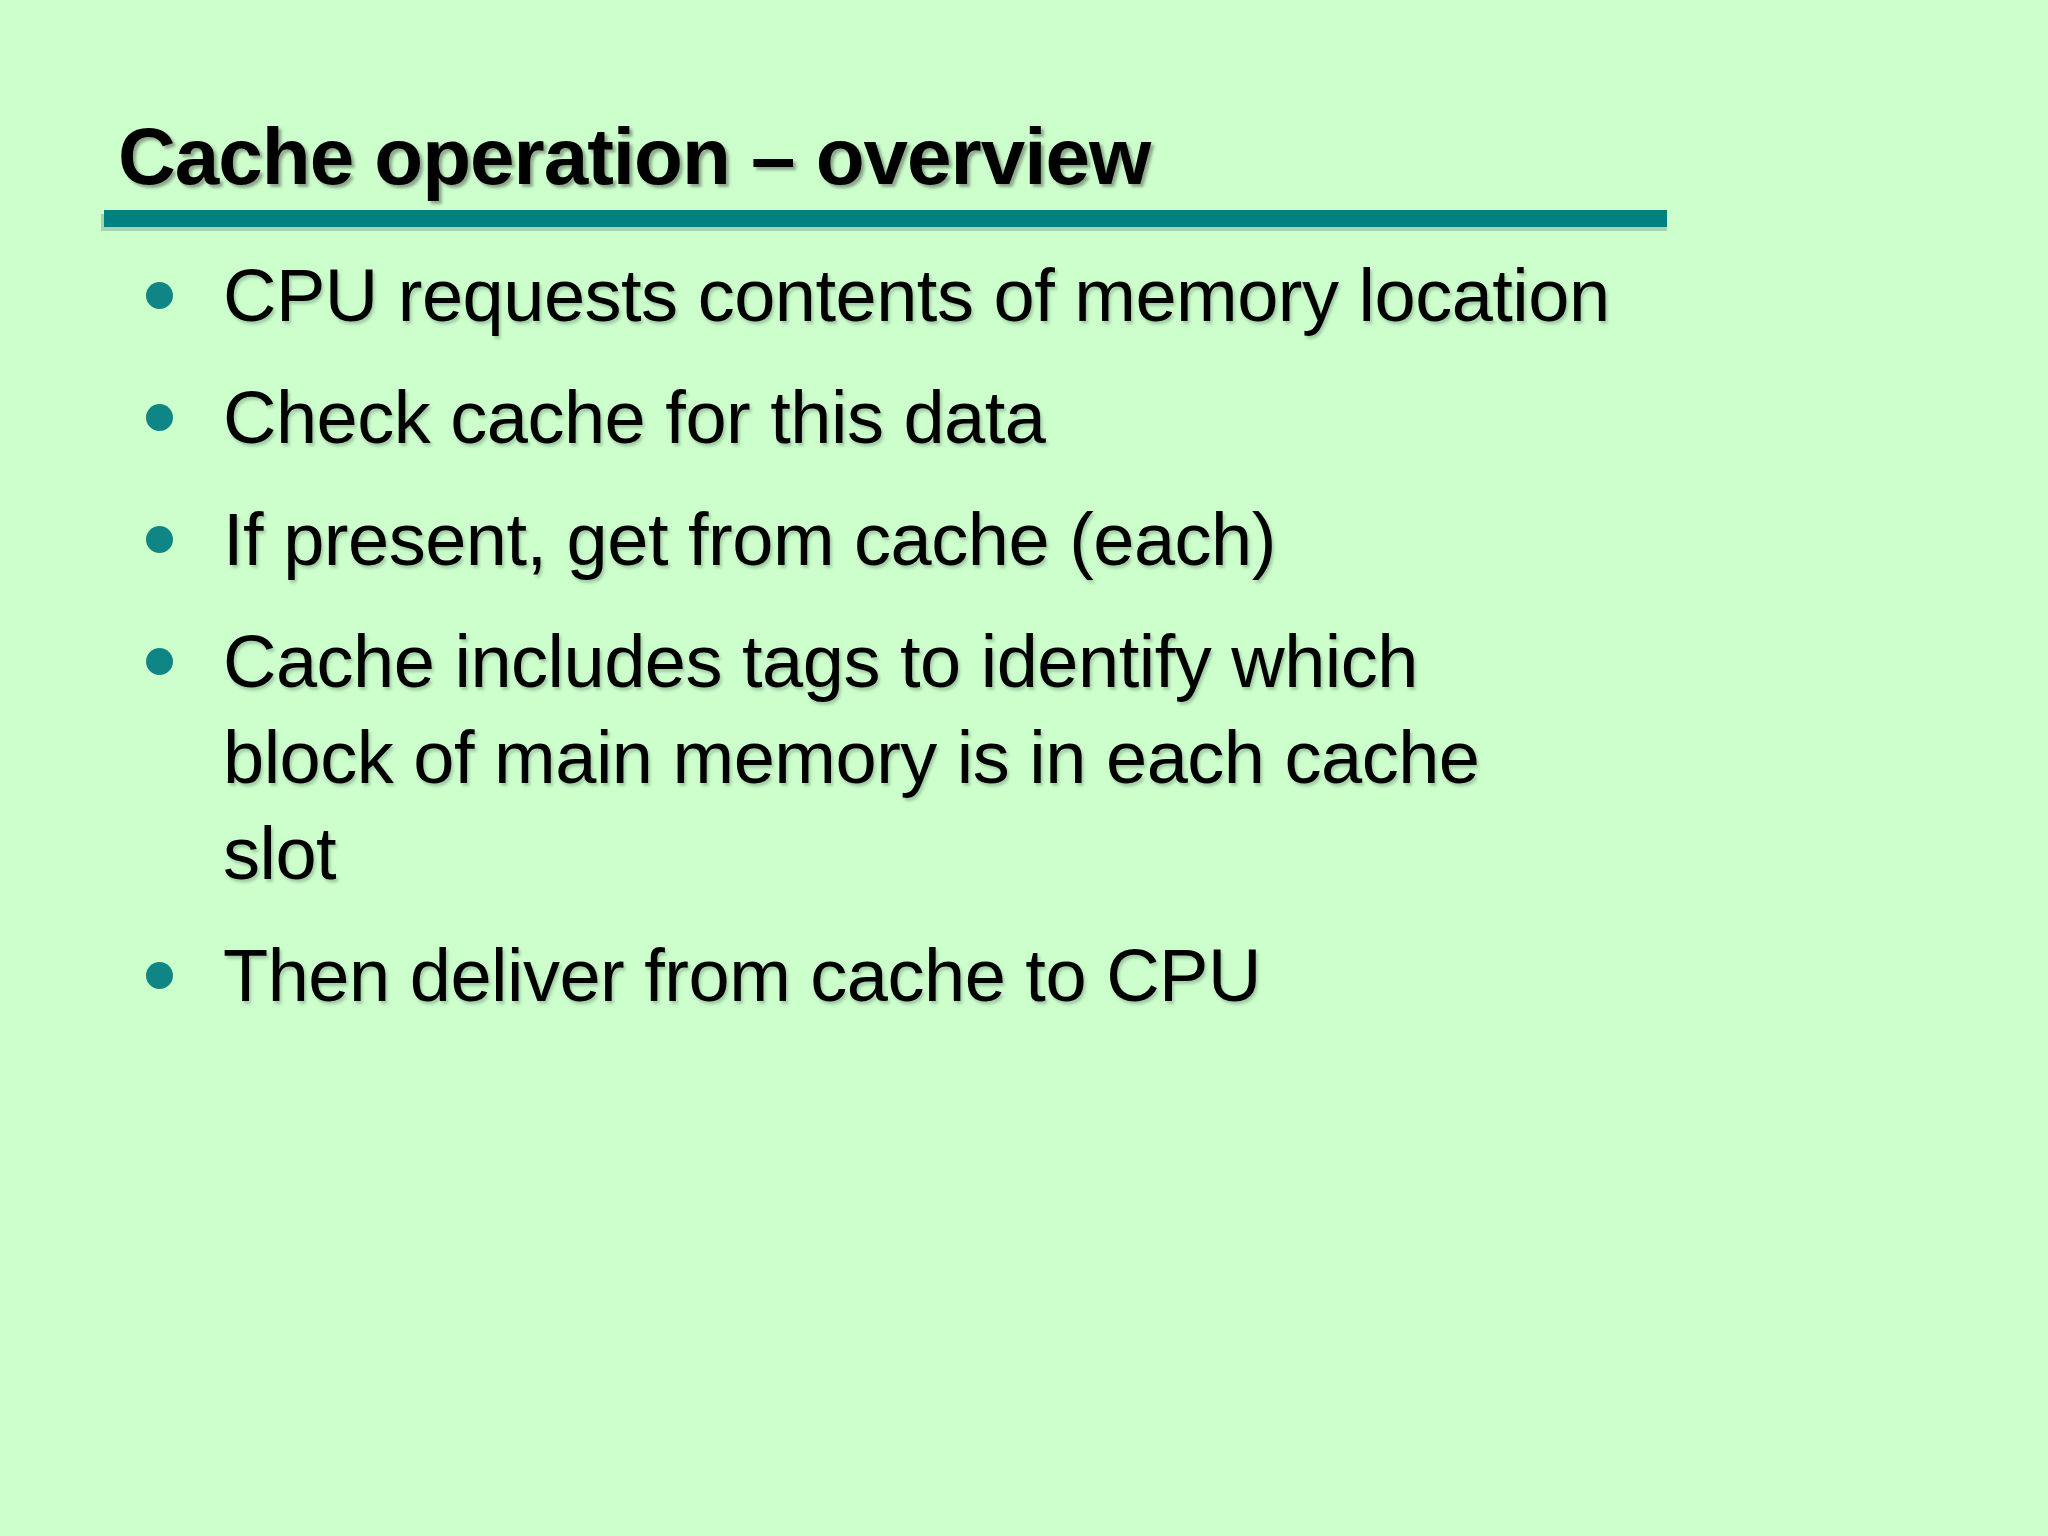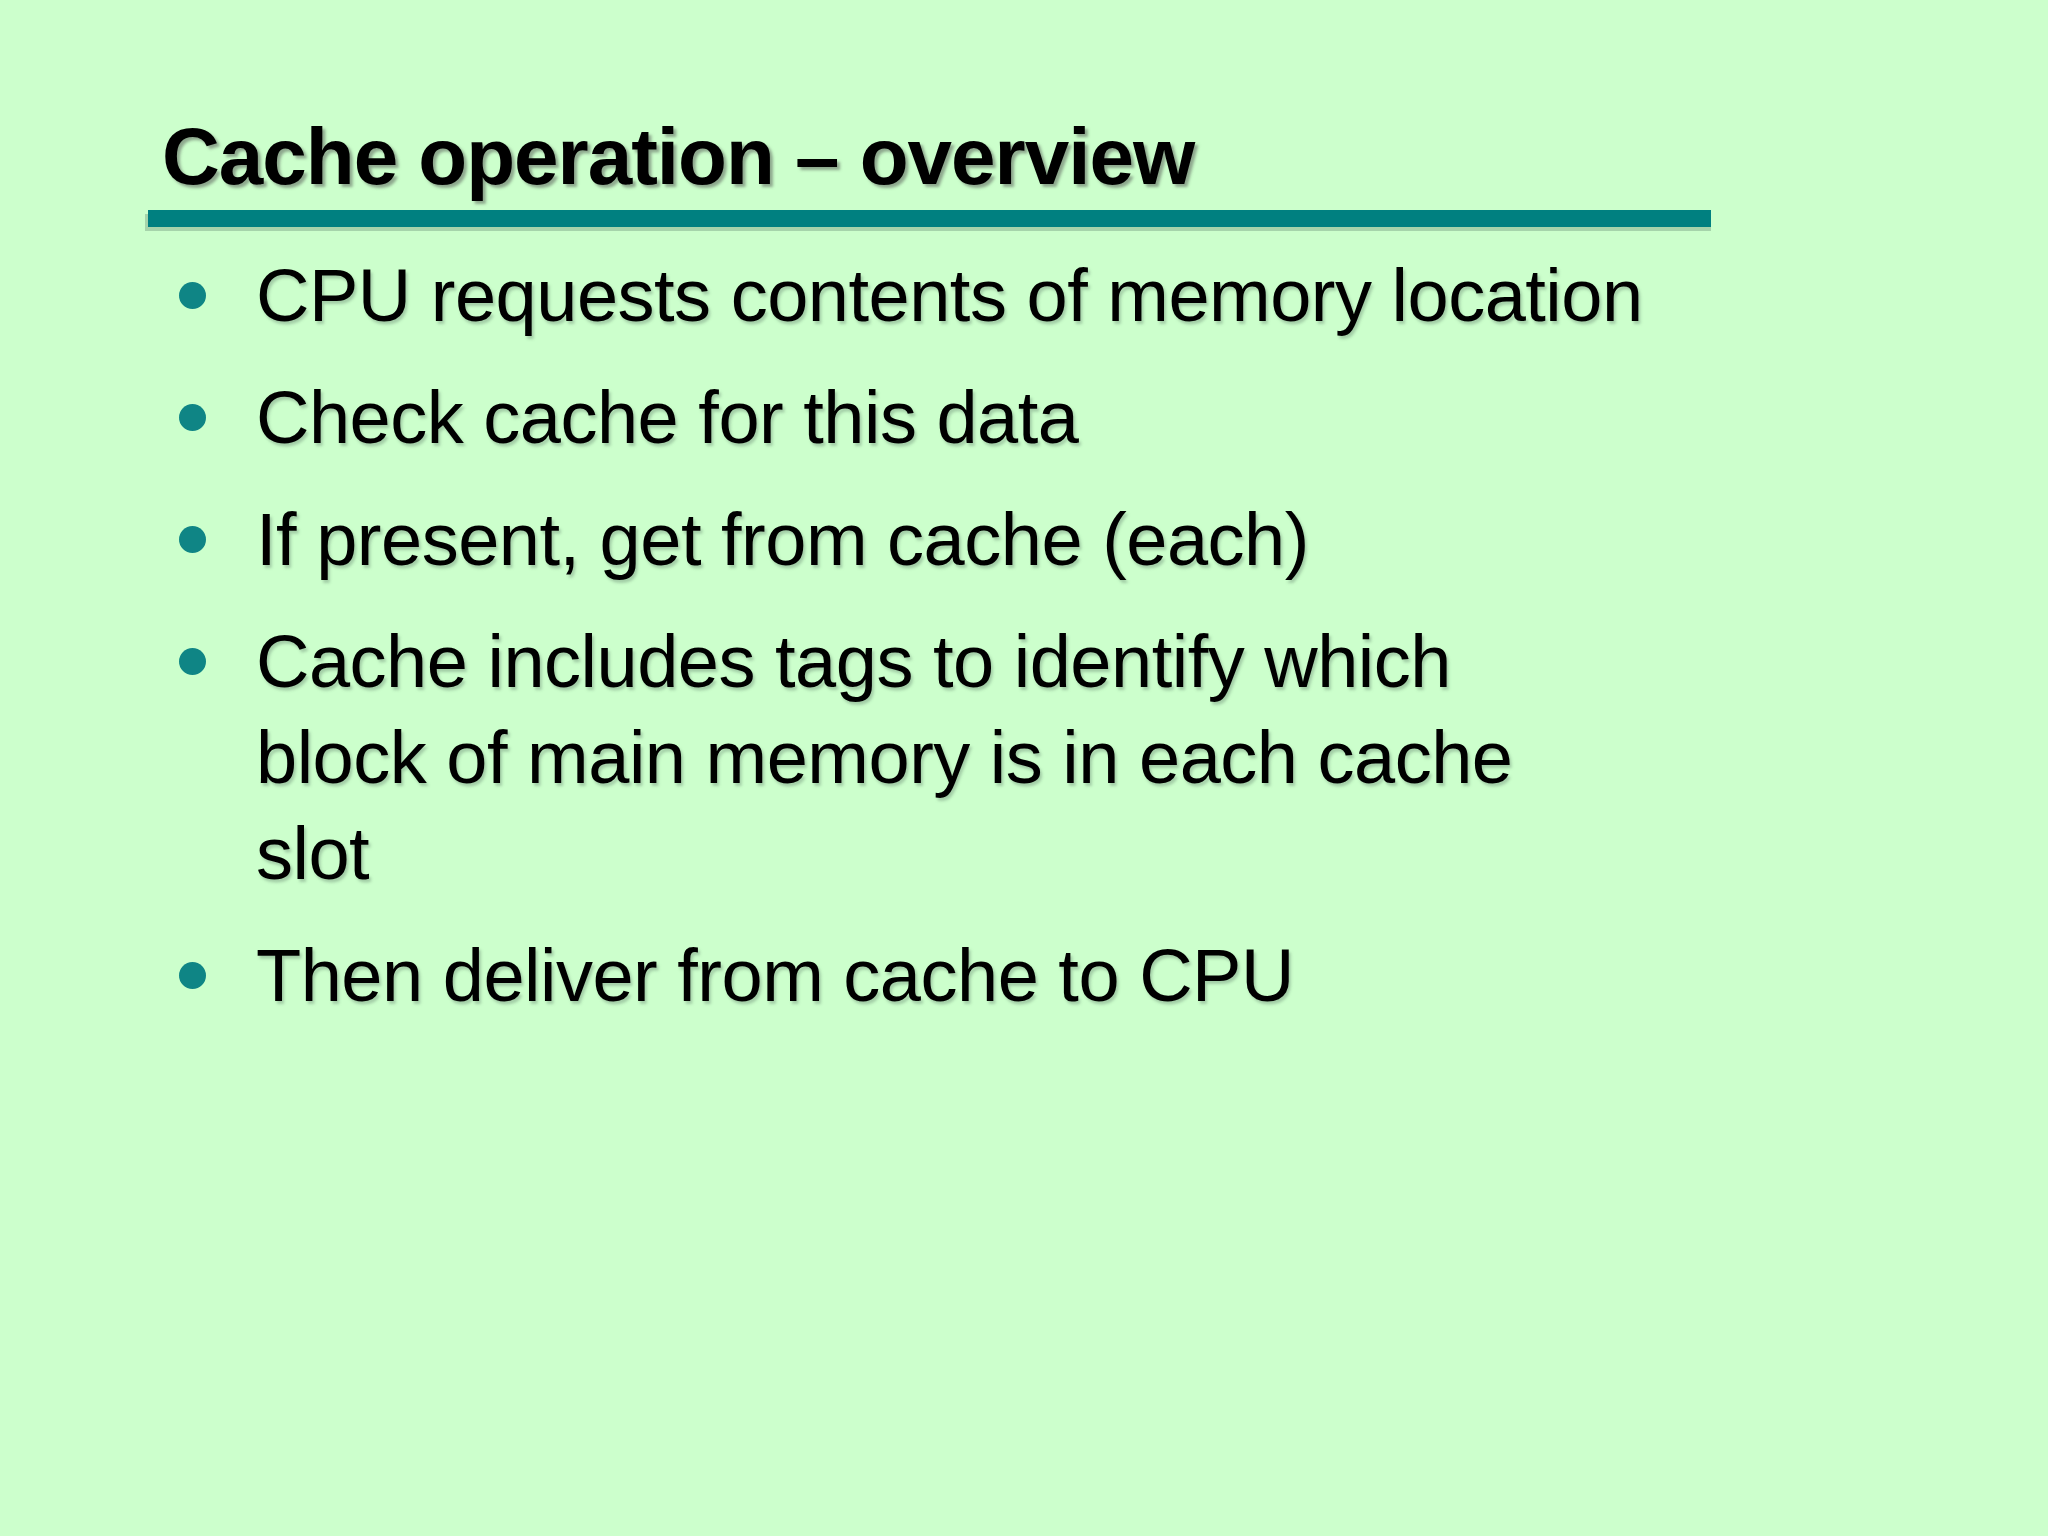--- a/index.html
+++ b/index.html
@@ -9,21 +9,20 @@
   body {
     background: var(--background, #ccffcc);
     font-family: "Liberation Sans", "DejaVu Sans", sans-serif;
   }
   .slide {
     position: relative;
     width: 1667px;
     height: 1536px;
     background: var(--background, #ccffcc);
     overflow: hidden;
-    margin-left: 44px;
   }
   .title {
     position: absolute;
     left: 118px;
     top: 111px;
     margin: 0;
     font-size: 80px;
     font-weight: bold;
     line-height: 1.15;
     color: var(--title-text, #000000);
@@ -35,21 +34,21 @@
     position: absolute;
     left: 104px;
     top: 210px;
     width: 1827px;
     height: 17px;
     background: var(--rule, #008080);
     box-shadow: -3px 4px 0 rgba(120, 160, 130, 0.45);
   }
   .bullets {
     position: absolute;
-    left: 135px;
+    left: 146px;
     top: 248px;
     width: 1860px;
     margin: 0;
     padding: 0;
     list-style: none;
   }
   .bullets li {
     display: flex;
     align-items: flex-start;
     margin: 0 0 26px 0;

